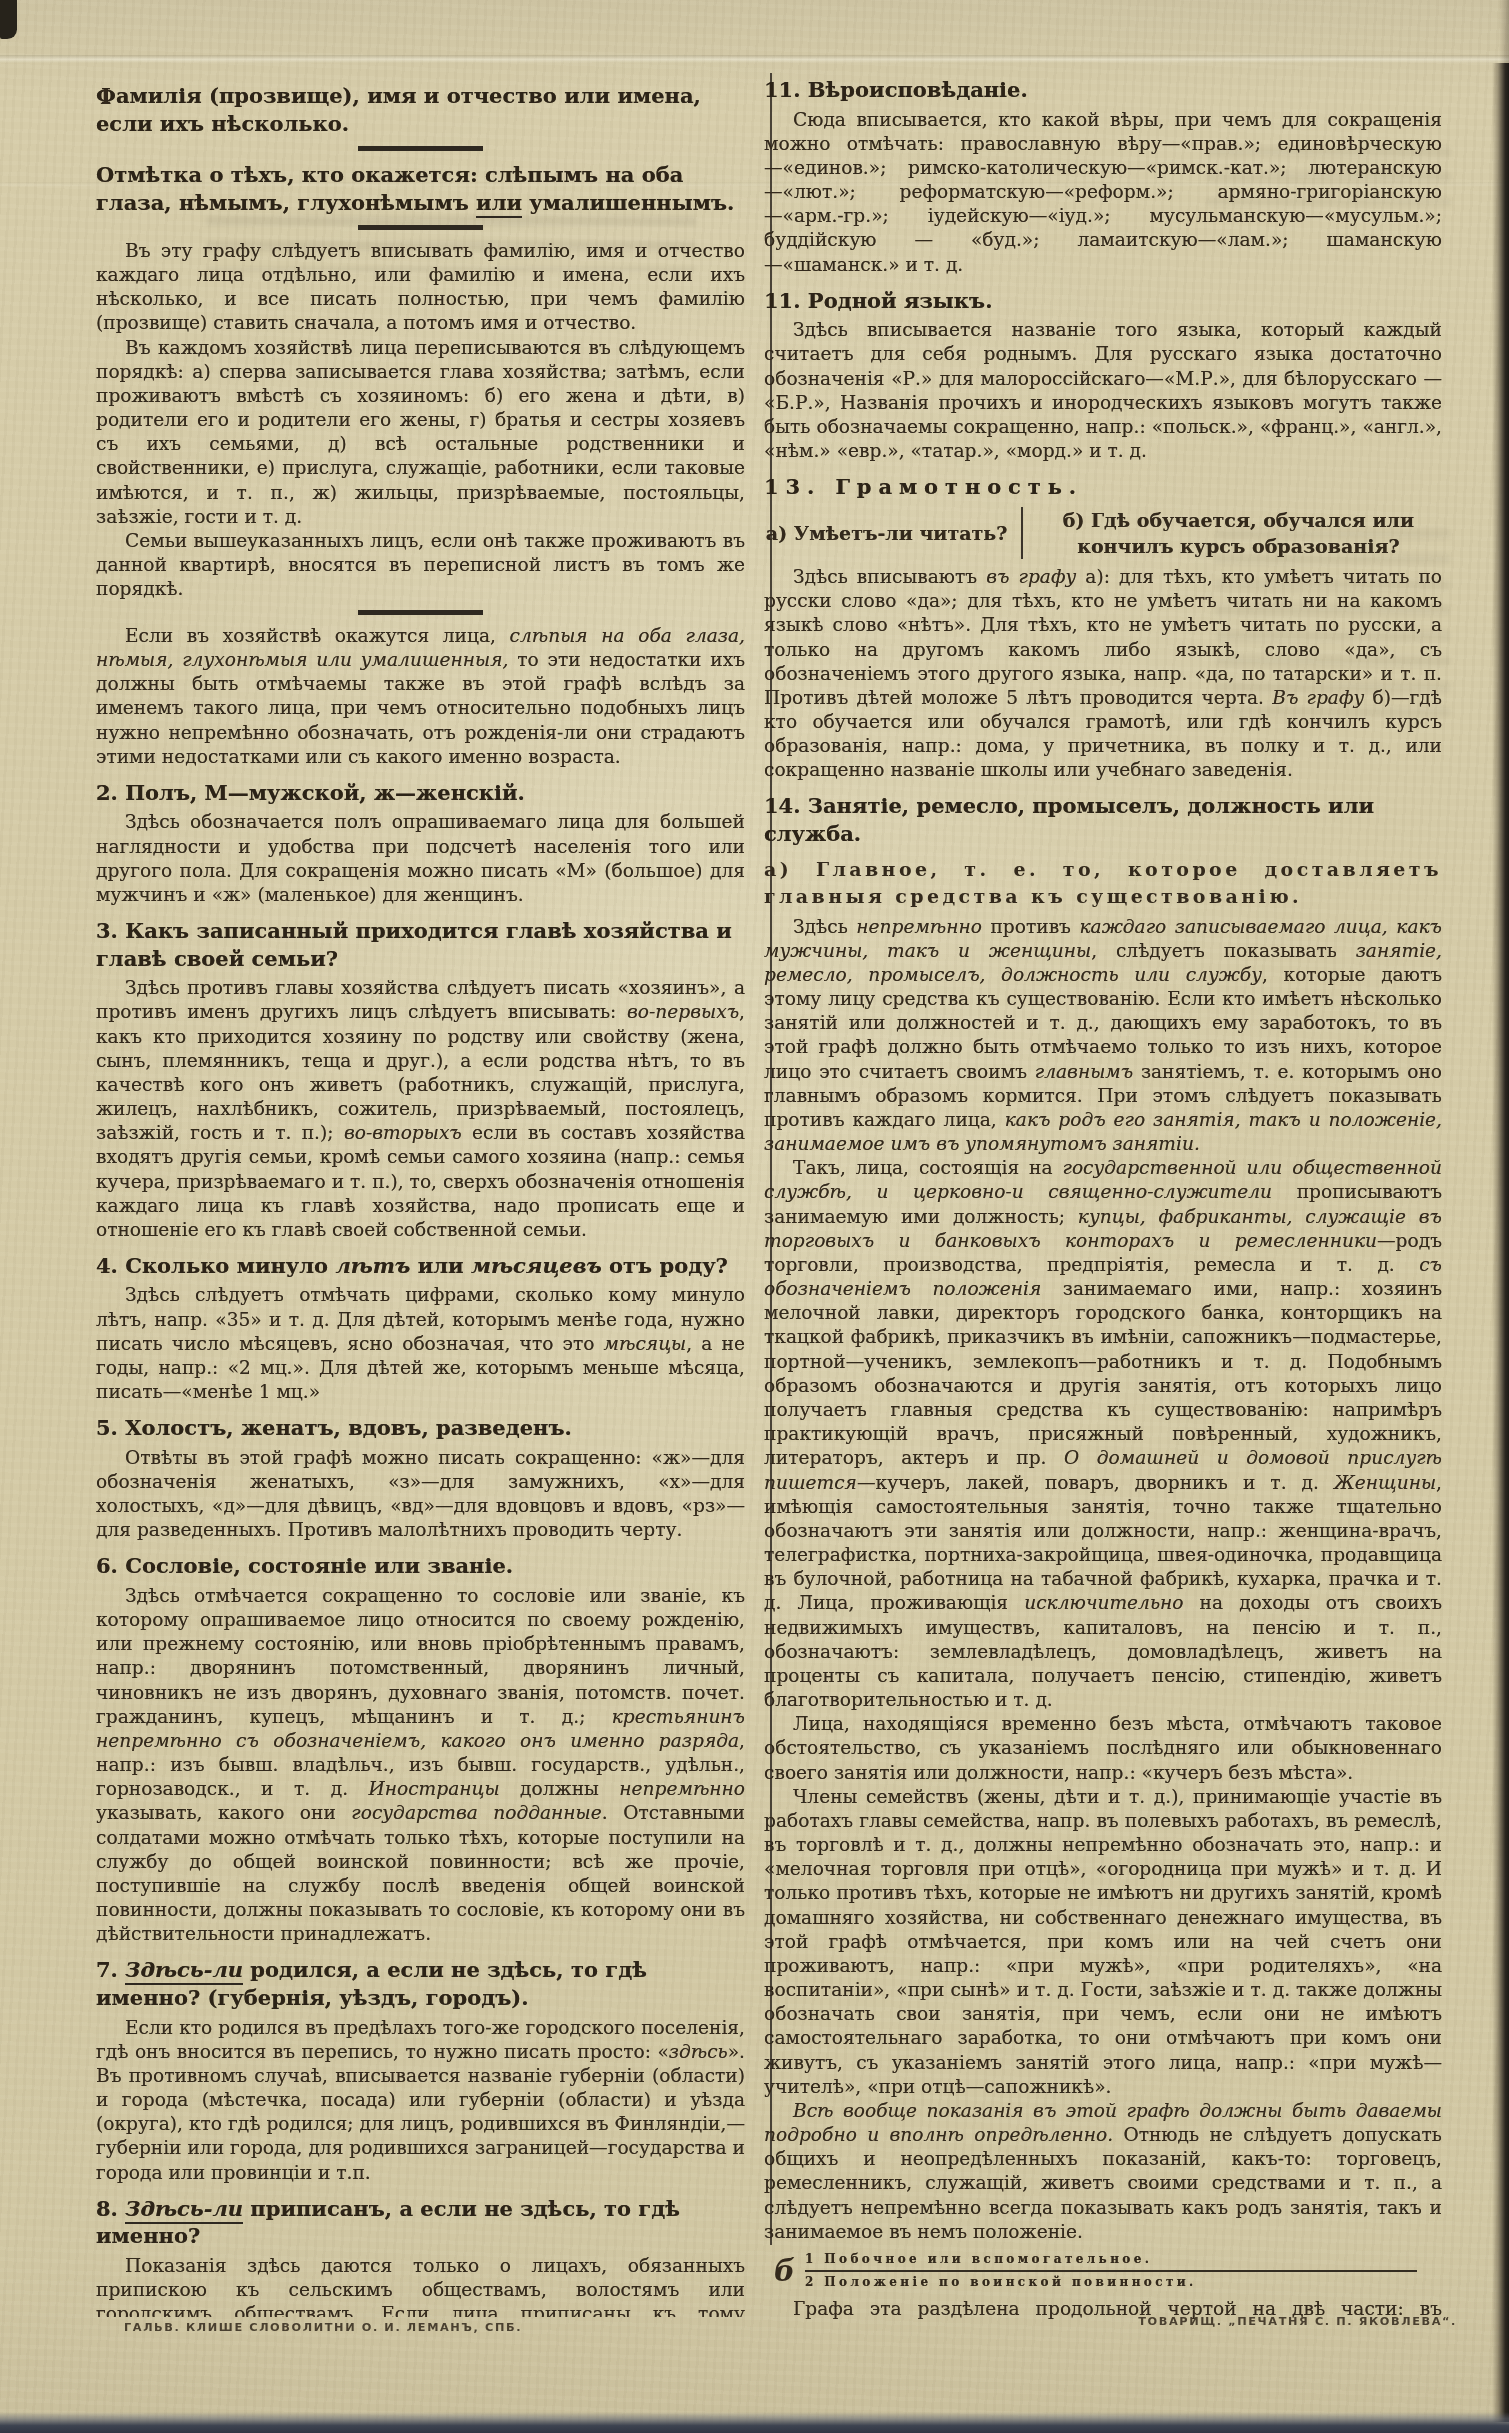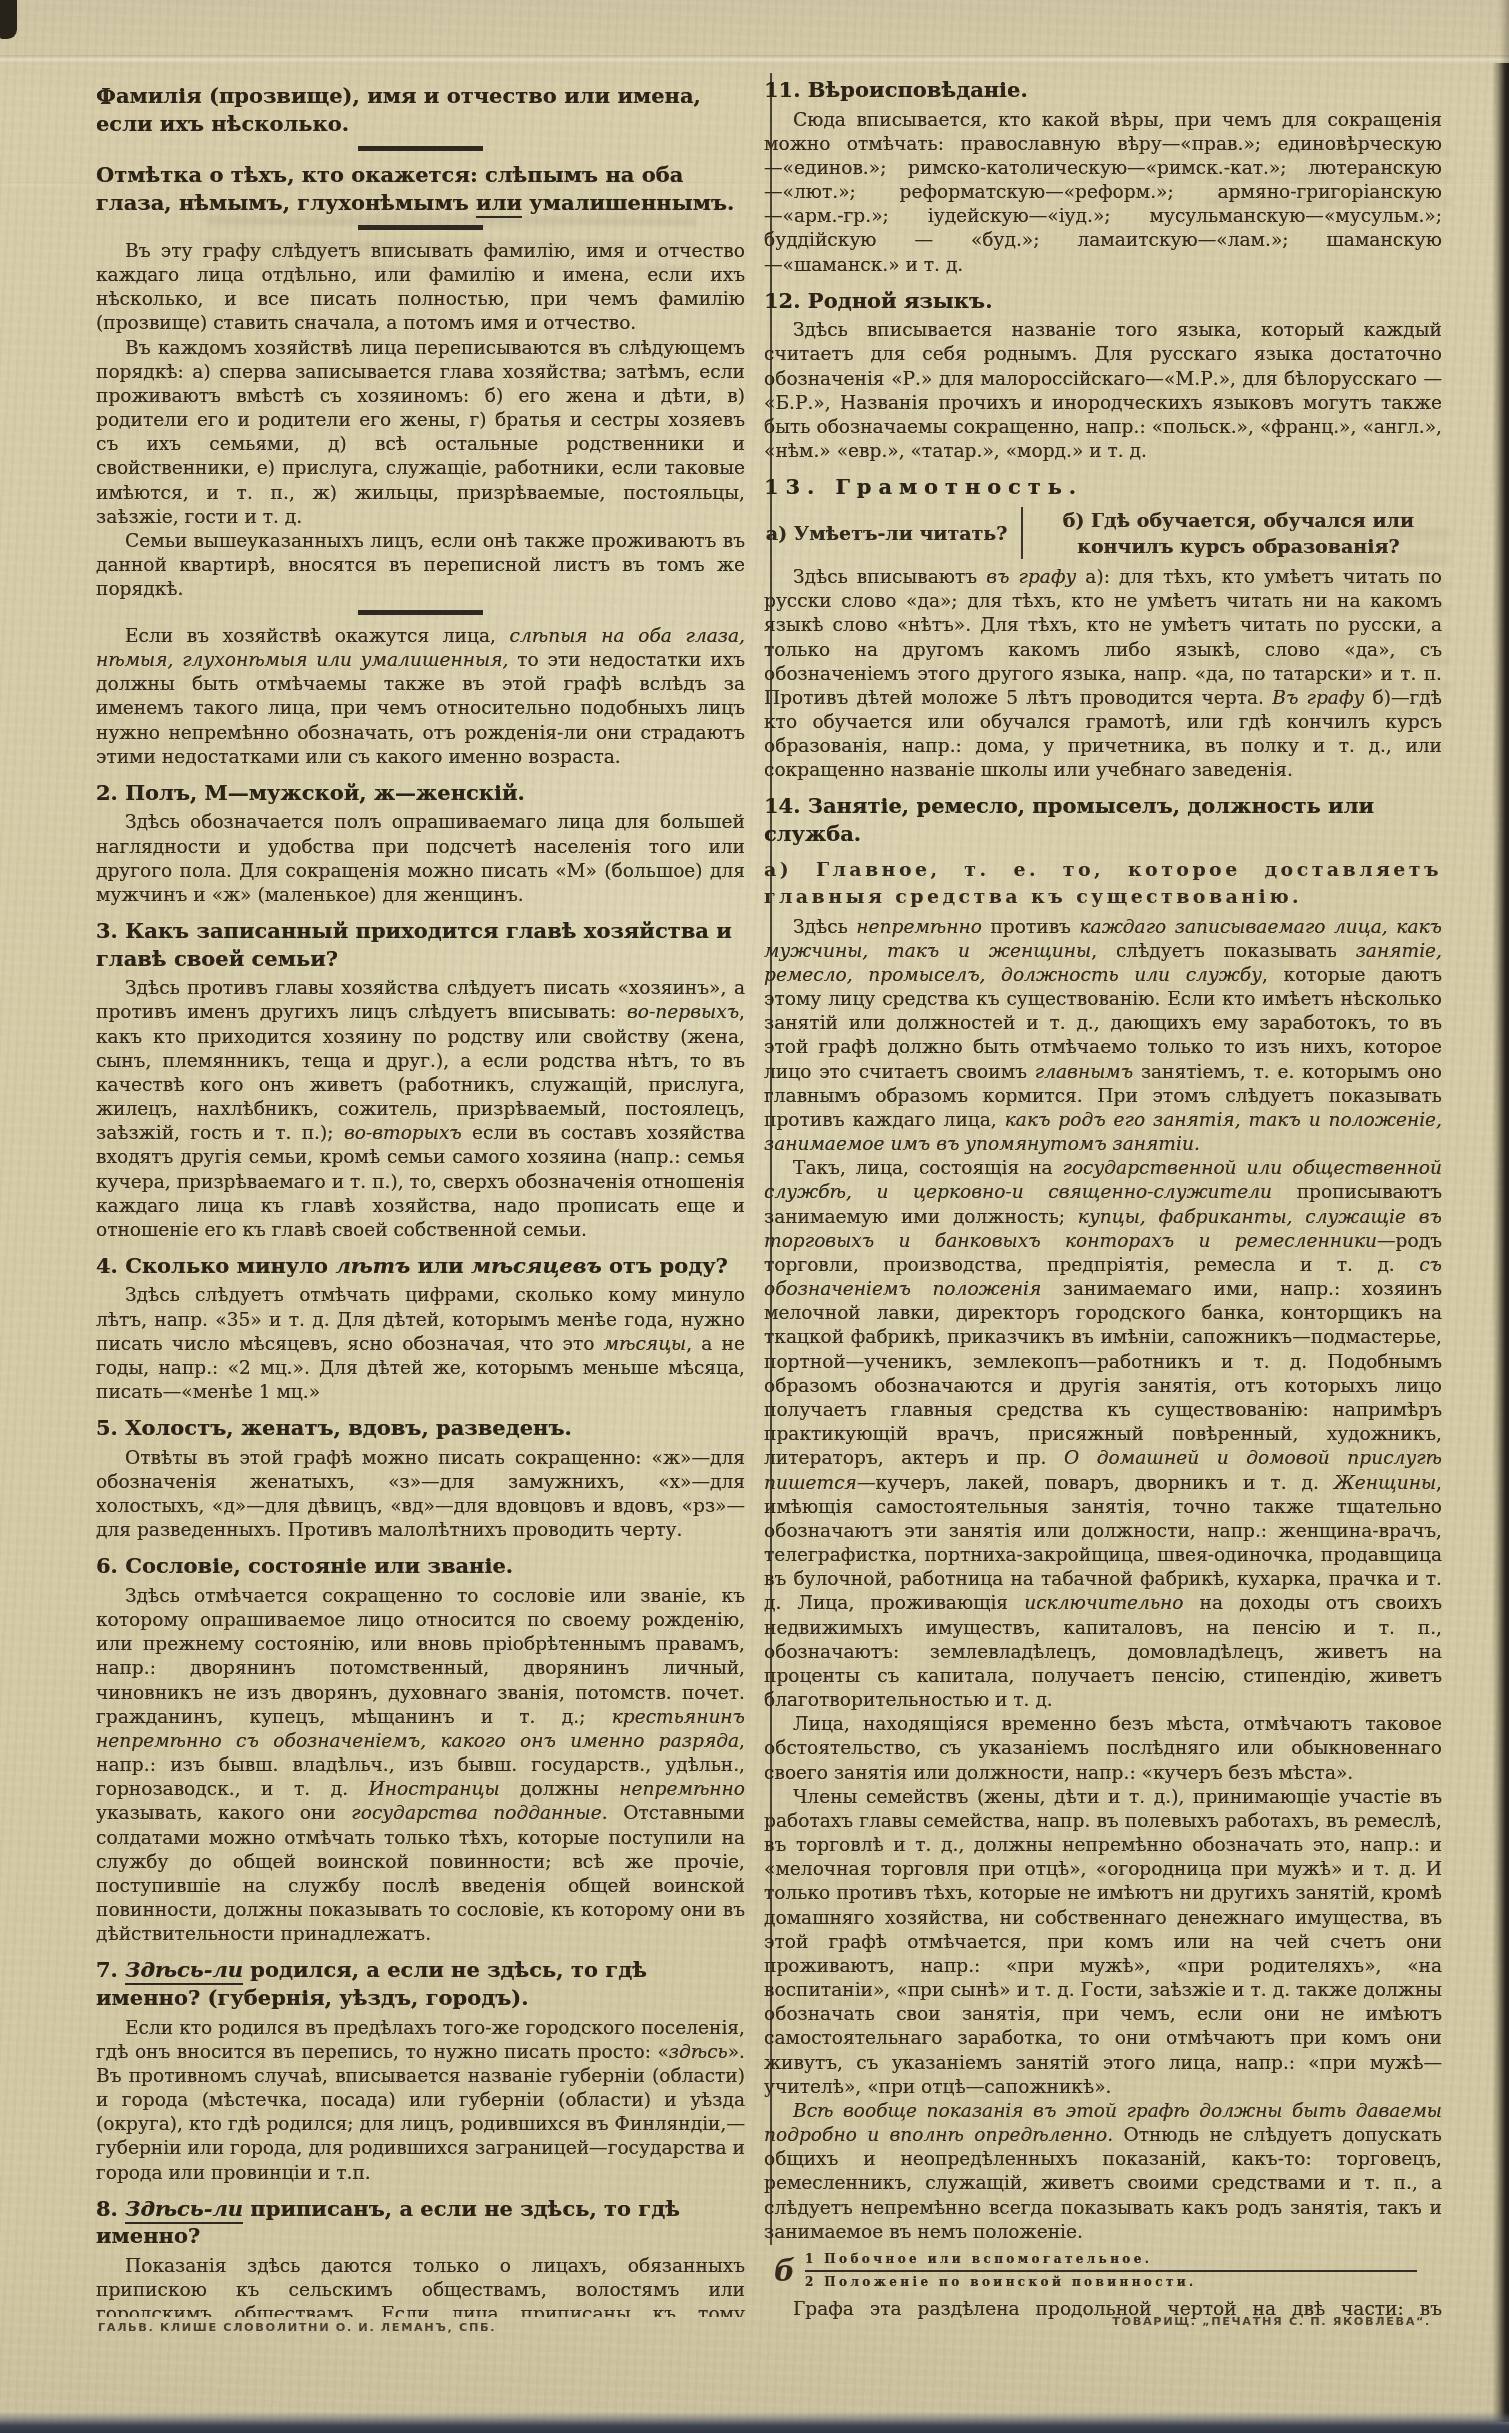--- a/index.html
+++ b/index.html
@@ -60,21 +60,21 @@
   .sp-wide{letter-spacing:6.9px;}
   .a14{font-weight:bold;font-size:19px;line-height:1.45;letter-spacing:3.4px;text-align:justify;margin:7.8px 0 3.9px;}
   .b-block{display:flex;align-items:center;margin:7.8px 0 5.9px;}
   .b-label{width:41px;font-size:29px;font-style:italic;font-weight:bold;text-align:center;flex:none;}
   .b-lines{flex:1;}
   .b-line{font-weight:bold;font-size:12px;letter-spacing:3.4px;line-height:1.3;
     text-shadow:0 0 0.5px rgba(40,30,18,.6);}
   .b-hr{border-top:2.5px solid #332c21;width:96%;margin:2.9px 0;}
 
   .footer{position:absolute;font-size:11.3px;letter-spacing:1.6px;color:#4a4030;font-weight:bold;
-    font-family:"DejaVu Sans","Liberation Sans",sans-serif;}
+    font-family:"DejaVu Sans","Liberation Sans",sans-serif;margin-left:26px;}
   .footer-left{left:98px;top:2321px;}
   .footer-right{left:1039px;top:2315px;width:392px;text-align:right;}
 </style>
 </head>
 <body>
 
 <div class="page">
   <div class="paper-grain"></div>
   <div class="crease-top"></div>
   <div class="crease-mid"></div>
@@ -121,21 +121,21 @@
 
     <div class="h-main"><span>8. </span><span class="i u">Здѣсь-ли</span><span> приписанъ, а если не здѣсь, то гдѣ именно?</span></div>
     <p class="body">Показанія здѣсь даются только о лицахъ, обязанныхъ припискою къ сельскимъ обществамъ, волостямъ или городскимъ обществамъ. Если лица приписаны къ тому городскому обществу, или къ той волости или сельскому обществу, къ которому относится данный переписной листъ, то пишется слово «здѣсь» или «здѣсь (къ волости)»; въ противномъ же случаѣ, если они приписаны не тамъ, гдѣ вносятся въ перепись, пишется названіе волости (гмины, станицы и пр.) и сельскаго общества, или города (мѣстечка, посада), съ обозначеніемъ губерніи (области) и уѣзда (округа), гдѣ они приписаны.</p>
 
   </div>
 
   <div class="col col-right">
     <div class="h-main h-first">11. Вѣроисповѣданіе.</div>
     <p class="body">Сюда вписывается, кто какой вѣры, при чемъ для сокращенія можно отмѣчать: православную вѣру—«прав.»; единовѣрческую—«единов.»; римско-католическую—«римск.-кат.»; лютеранскую—«лют.»; реформатскую—«реформ.»; армяно-григоріанскую—«арм.-гр.»; іудейскую—«іуд.»; мусульманскую—«мусульм.»; буддійскую — «буд.»; ламаитскую—«лам.»; шаманскую—«шаманск.» и т. д.</p>
 
-    <div class="h-main">12. Родной языкъ.</div>
+    <div class="h-main">11. Родной языкъ.</div>
     <p class="body">Здѣсь вписывается названіе того языка, который каждый считаетъ для себя роднымъ. Для русскаго языка достаточно обозначенія «Р.» для малороссійскаго—«М.Р.», для бѣлорусскаго — «Б.Р.», Названія прочихъ и инородческихъ языковъ могутъ также быть обозначаемы сокращенно, напр.: «польск.», «франц.», «англ.», «нѣм.» «евр.», «татар.», «морд.» и т. д.</p>
 
     <div class="h-main sp-wide">13. Грамотность.</div>
     <div class="split-row s13row">
       <div class="s13a h-sub">а) Умѣетъ-ли читать?</div>
       <div class="s13b h-sub">б) Гдѣ обучается, обучался или кончилъ курсъ образованія?</div>
     </div>
     <p class="body"><span>Здѣсь вписываютъ </span><span class="i">въ графу</span><span> а): для тѣхъ, кто умѣетъ читать по русски слово «да»; для тѣхъ, кто не умѣетъ читать ни на какомъ языкѣ слово «нѣтъ». Для тѣхъ, кто не умѣетъ читать по русски, а только на другомъ какомъ либо языкѣ, слово «да», съ обозначеніемъ этого другого языка, напр. «да, по татарски» и т. п. Противъ дѣтей моложе 5 лѣтъ проводится черта. </span><span class="i">Въ графу</span><span> б)—гдѣ кто обучается или обучался грамотѣ, или гдѣ кончилъ курсъ образованія, напр.: дома, у причетника, въ полку и т. д., или сокращенно названіе школы или учебнаго заведенія.</span></p>
 
     <div class="h-main">14. Занятіе, ремесло, промыселъ, должность или служба.</div>

